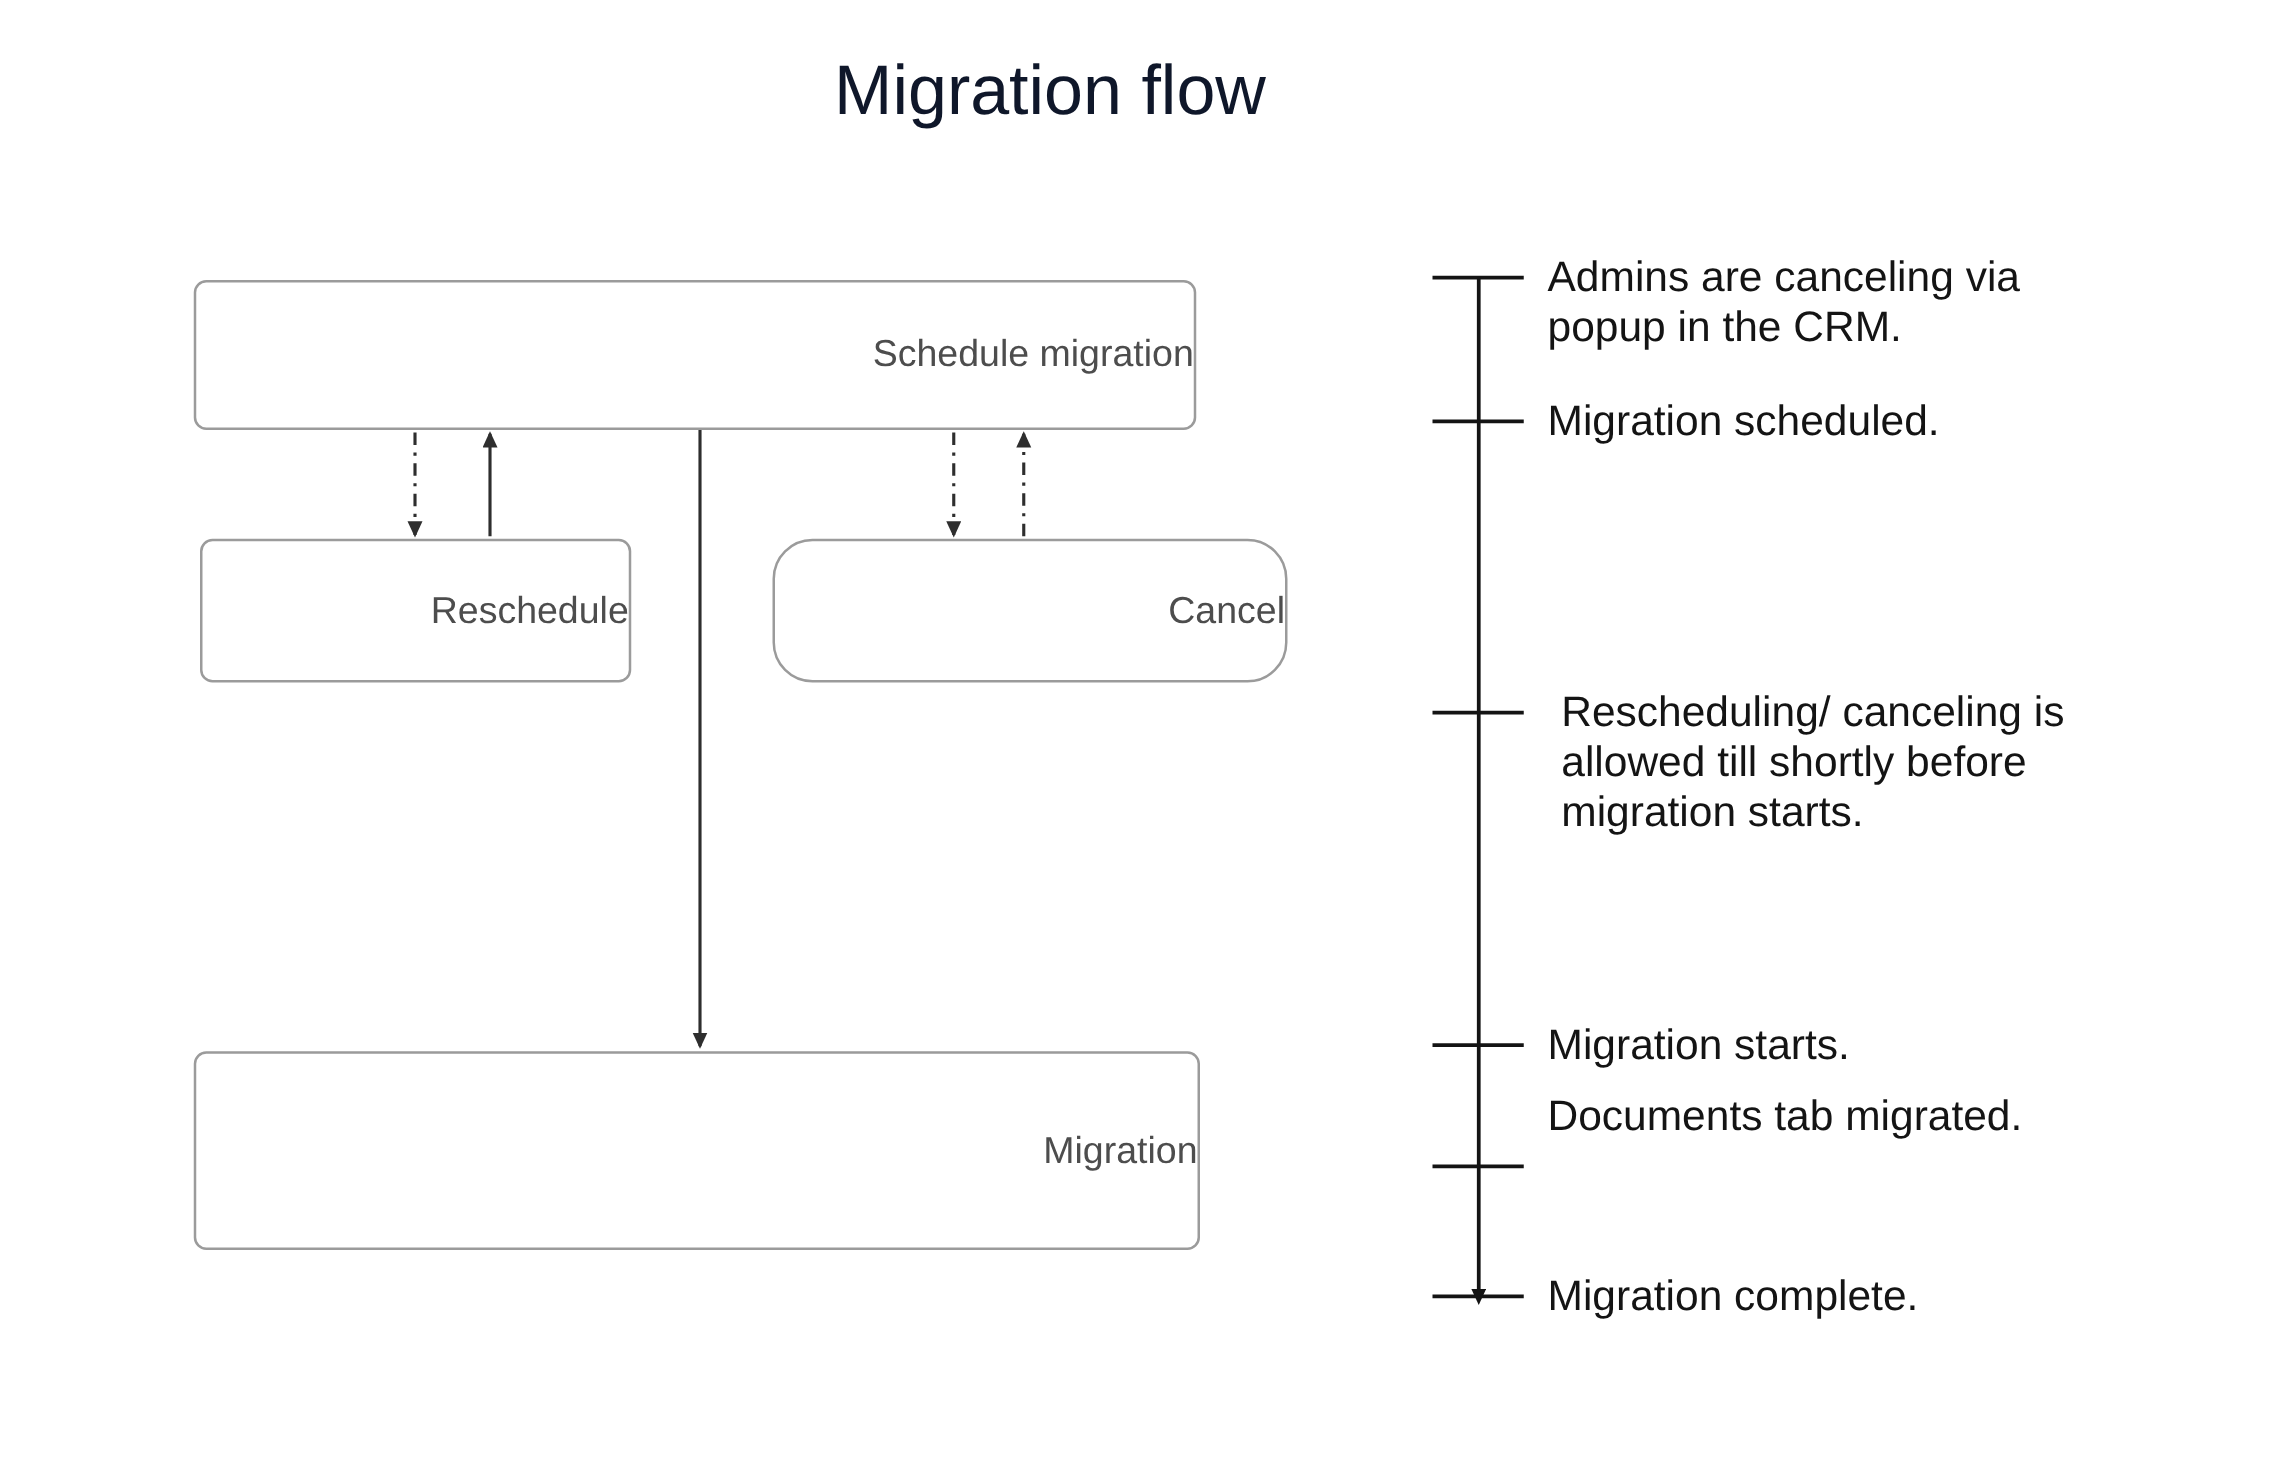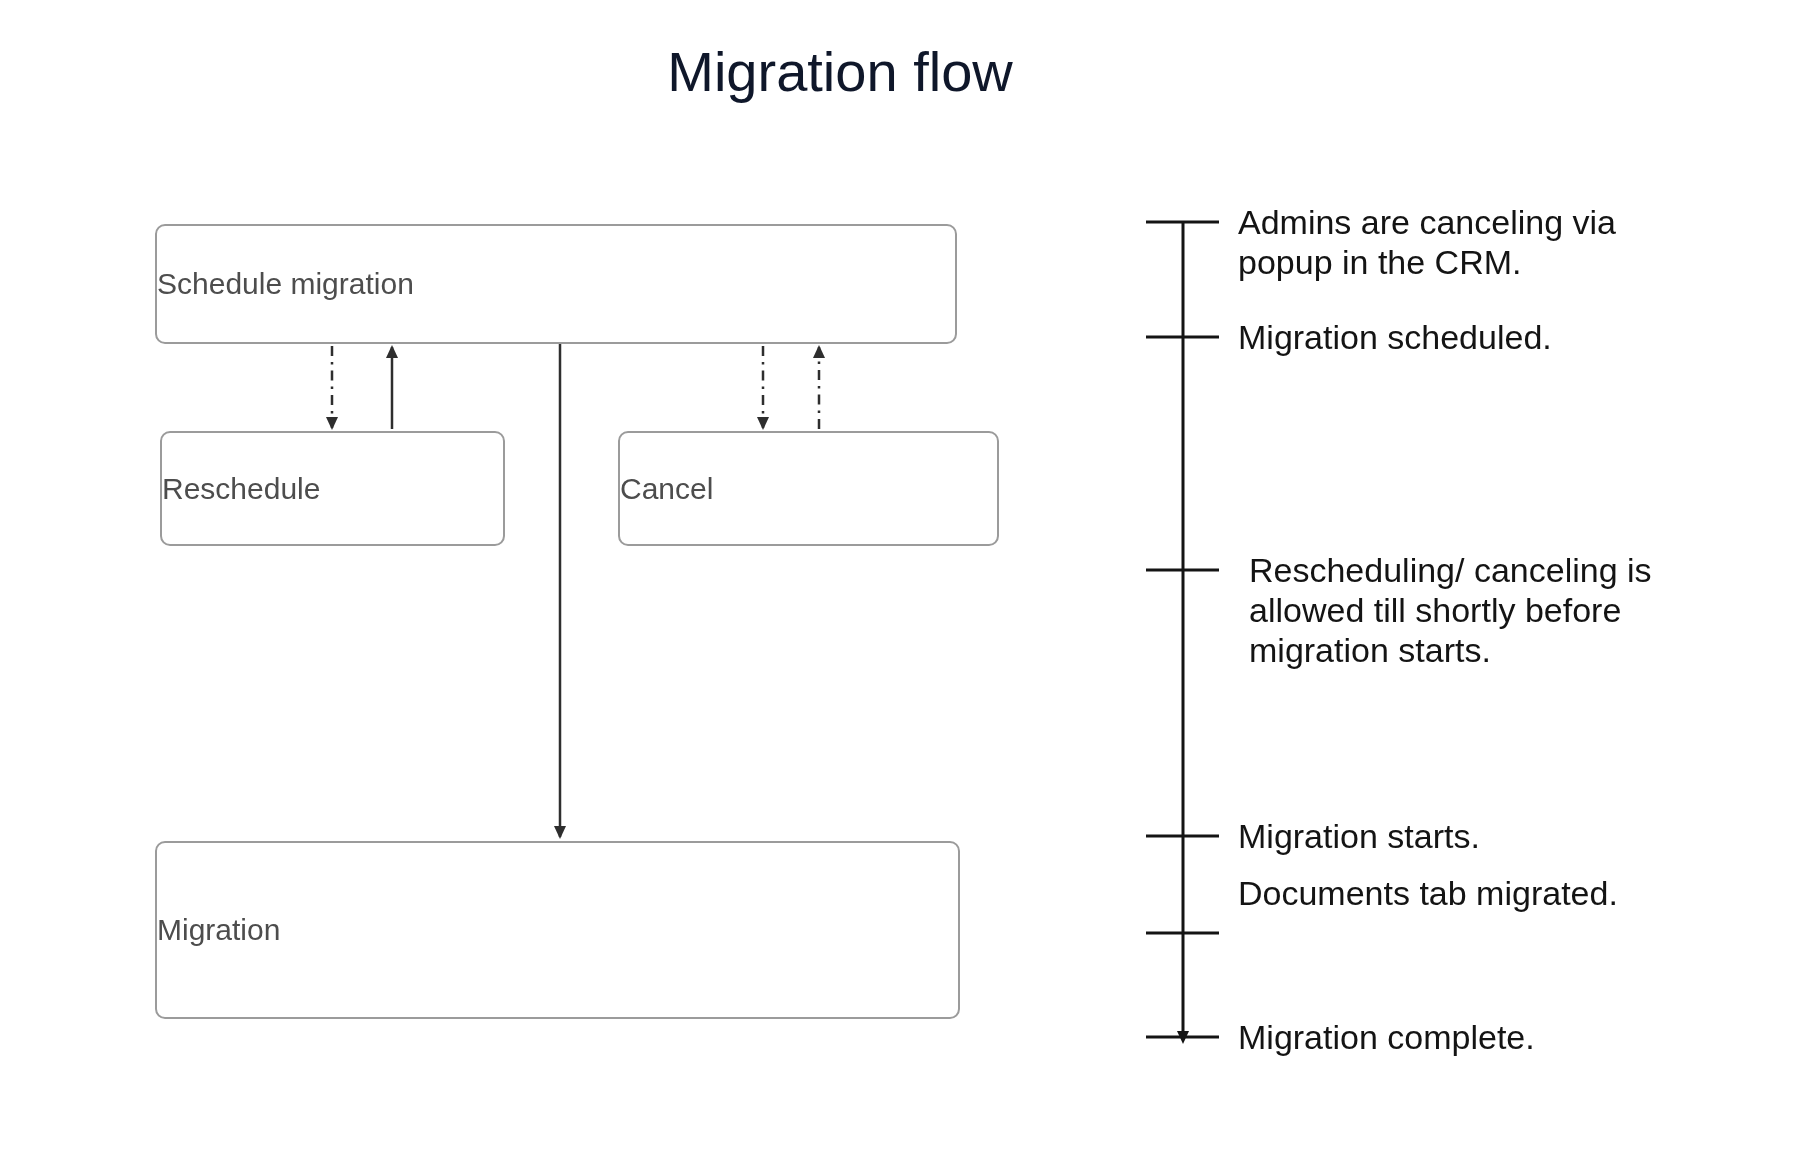--- a/index.html
+++ b/index.html
@@ -26,29 +26,29 @@
     white-space: nowrap;
   }
   .node {
     position: absolute;
     box-sizing: border-box;
     border: 2px solid #9b9b9b;
     border-radius: 10px;
     background: #ffffff;
     display: flex;
     align-items: center;
-    justify-content: flex-start;
+    justify-content: flex-end;
     color: #4d4d4d;
     font-size: 30px;
     white-space: nowrap;
   }
   #node-schedule   { left: 155px; top: 224px; width: 802px; height: 120px; }
   #node-reschedule { left: 160px; top: 431px; width: 345px; height: 115px; }
-  #node-cancel     { left: 618px; top: 431px; width: 381px; height: 115px; }
-  #node-migration  { left: 155px; top: 841px; width: 805px; height: 178px; }
+  #node-cancel     { left: 618px; top: 431px; width: 412px; height: 115px; border-radius: 32px; }
+  #node-migration  { left: 155px; top: 841px; width: 805px; height: 159px; }
 
   svg.layer {
     position: absolute;
     left: 0; top: 0;
     width: 1820px;
     height: 1173px;
     pointer-events: none;
   }
 
   .event {

